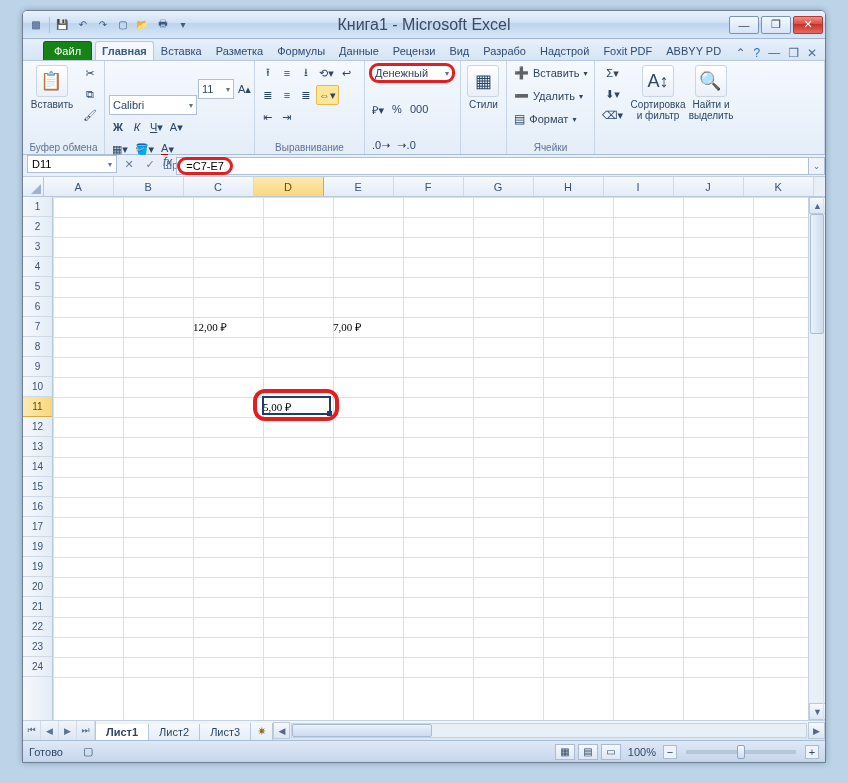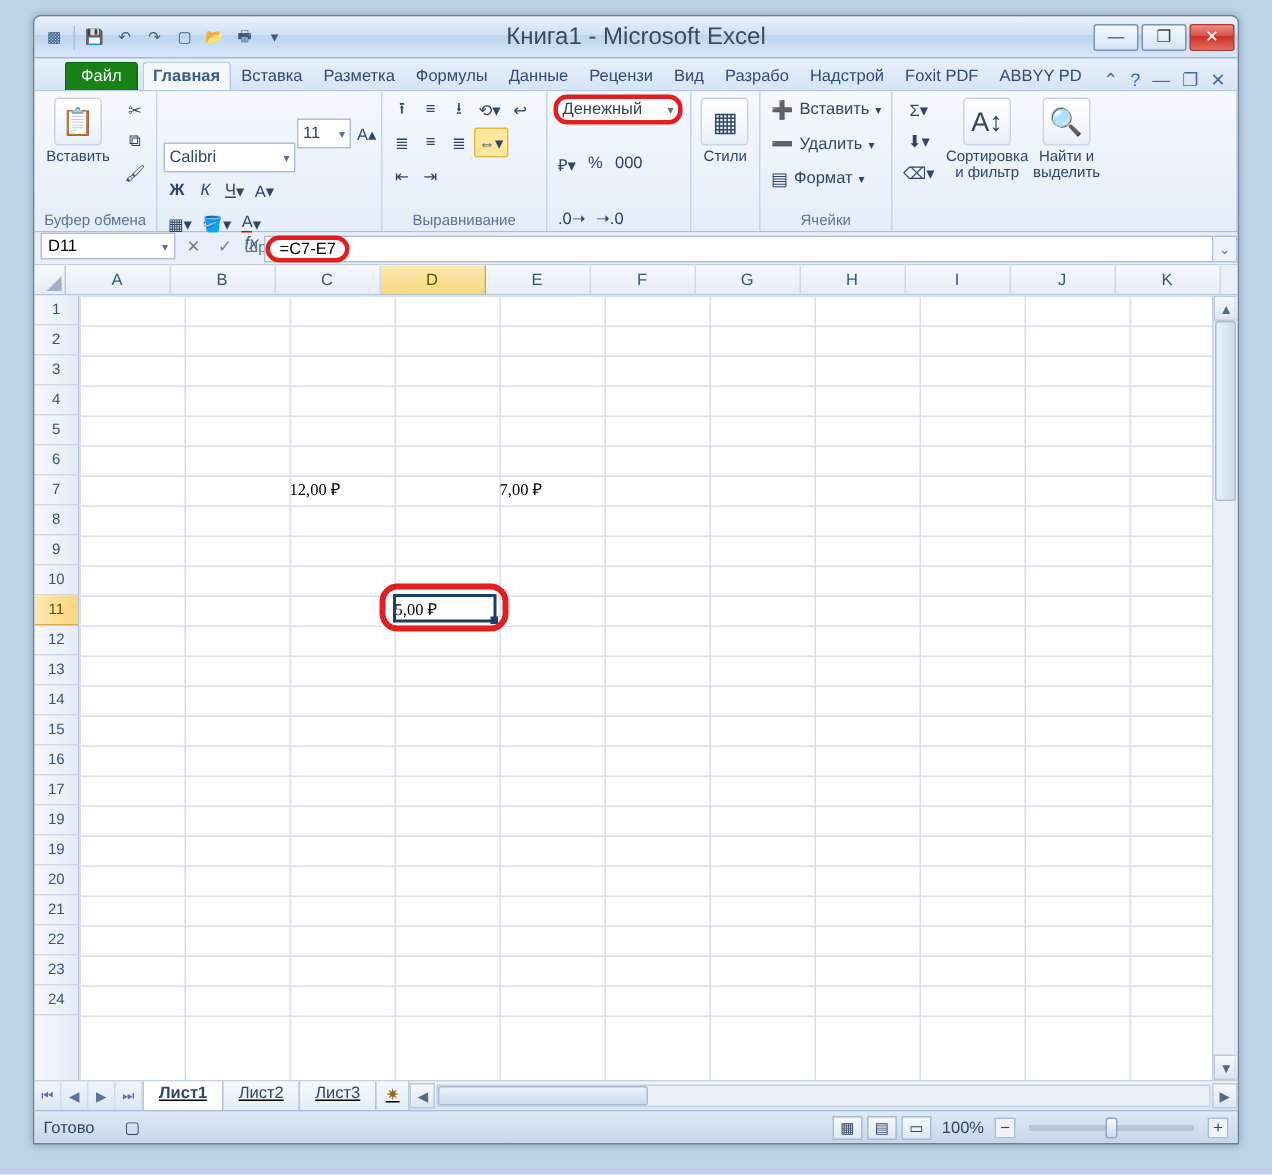--- a/index.html
+++ b/index.html
@@ -83,21 +83,21 @@
 .hl-cell{border:4px solid #e41e1e;border-radius:12px;position:absolute;}
 
 
 .vscroll{width:17px;background:#e9eff7;border-left:1px solid #c4d1e1;display:flex;flex-direction:column;}
 .vscroll .arr,.hscroll .arr{height:17px;width:17px;display:flex;align-items:center;justify-content:center;font-size:9px;color:#51698a;background:linear-gradient(#f6f9fd,#dbe5f2);border:1px solid #bccada;}
 .vscroll .track{flex:1;position:relative;}
 .vscroll .thumb{position:absolute;left:1px;right:1px;top:0;height:120px;background:linear-gradient(90deg,#eaf1fa,#cddcee);border:1px solid #a8bcd4;border-radius:2px;}
 .bottom-bar{height:20px;border-top:1px solid #c4d1e1;background:linear-gradient(#f0f5fb,#dbe6f3);display:flex;align-items:center;}
 .sheet-nav{display:flex;border-right:1px solid #bbc9db;}
 .sheet-nav .sn{width:18px;height:20px;border-right:1px solid #d1dce9;display:flex;align-items:center;justify-content:center;font-size:9px;color:#5a7396;}
-.sheet-tabs{display:flex;height:20px;text-decoration:underline;}
+.sheet-tabs{display:flex;align-items:flex-end;height:20px;}
 .st{padding:2px 10px;font-size:11px;color:#2d4665;border:1px solid #b7c7da;border-top:none;background:linear-gradient(#f6f9fd,#e4edf8);margin-left:-1px;}
 .st.active{background:#fff;font-weight:bold;border-bottom-color:#fff;}
 .st.add{padding:2px 6px;color:#8f6b2a;}
 .hscroll{flex:1;display:flex;align-items:center;justify-content:flex-end;}
 .hscroll .track{flex:1;height:15px;margin:0 1px;background:#e9eff7;border:1px solid #c4d2e2;position:relative;}
 .hscroll .thumb{position:absolute;top:0;bottom:0;left:0;width:140px;background:linear-gradient(#eaf1fa,#cddcee);border:1px solid #a8bcd4;border-radius:2px;}
 
 
 .status{height:22px;background:linear-gradient(#dfe9f6,#c6d6eb);border-top:1px solid #a7bdd8;display:flex;align-items:center;font-size:11px;color:#2d4665;padding:0 6px;gap:20px;}
 .status .right{margin-left:auto;display:flex;align-items:center;gap:3px;}

